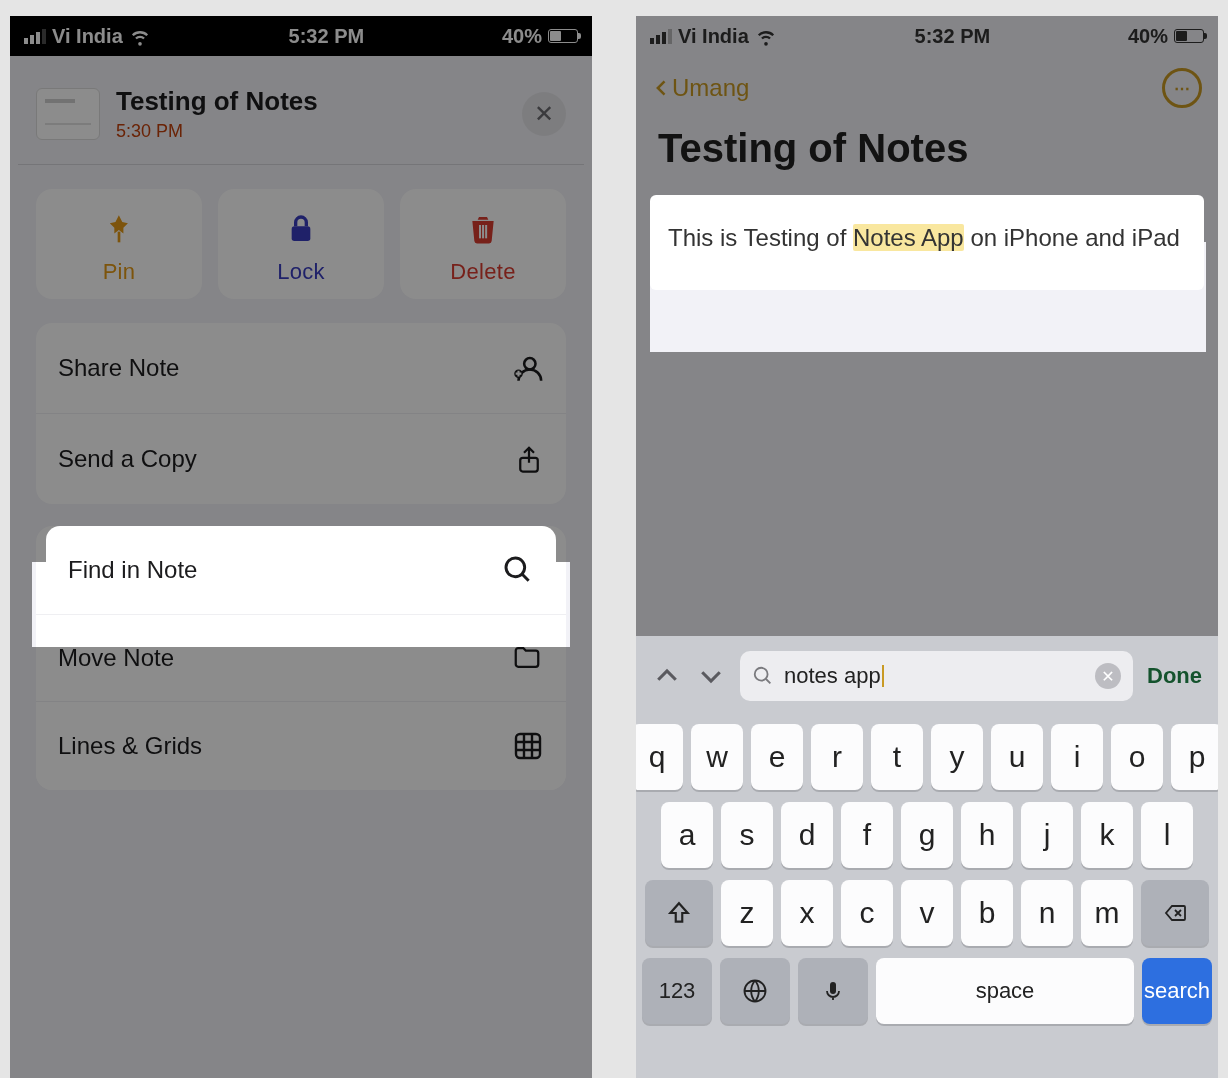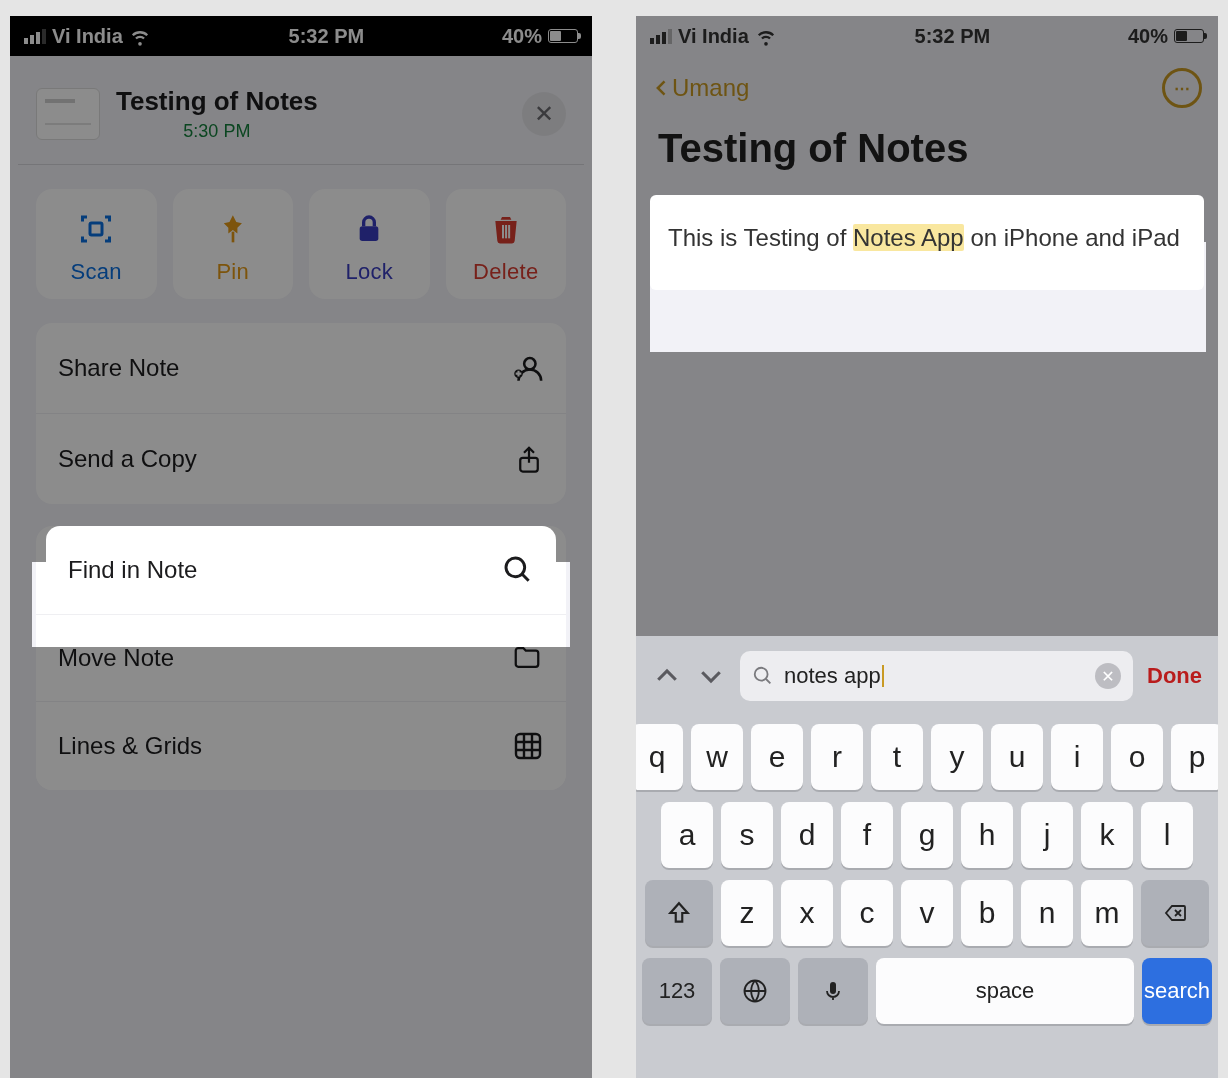--- a/index.html
+++ b/index.html
@@ -36,21 +36,21 @@
 
   
   .sheet { position:absolute; top:46px; left:8px; right:8px; bottom:0;
     background:#f2f2f7; border-radius:18px 18px 0 0; overflow:hidden; }
   .sheet-header { display:flex; align-items:center; gap:16px; padding:24px 18px 22px 18px;
     border-bottom:1px solid #d6d6db; }
   .thumb { width:64px; height:52px; background:#fff; border:1px solid #ddd; border-radius:6px; position:relative;}
   .thumb::before{content:"";position:absolute;left:8px;top:10px;width:30px;height:4px;background:#cfcfcf;}
   .thumb::after{content:"";position:absolute;left:8px;top:34px;right:8px;height:2px;background:#e2e2e2;}
   .sheet-title { font-size:26px; font-weight:700; color:#1c1c1e; }
-  .sheet-sub { font-size:18px; color:#15803d; margin-top:4px;text-align:center;}
+  .sheet-sub { font-size:18px; color:#c2410c; margin-top:4px;}
   .close-chip { margin-left:auto; width:44px; height:44px; border-radius:50%; background:#e4e4e8;
     display:flex; align-items:center; justify-content:center; color:#6b6b70; font-size:24px;}
   .quick { display:flex; gap:16px; padding:24px 18px; }
   .qbtn { flex:1; background:#fff; border-radius:16px; padding:20px 6px 14px 6px; text-align:center;}
   .qbtn .ic { height:40px; display:flex; align-items:center; justify-content:center; }
   .qbtn .lbl { margin-top:10px; font-size:22px; letter-spacing:.3px;}
   .scan-c{color:#0a6fe0}.pin-c{color:#e39a17}.lock-c{color:#3a3dc0}.del-c{color:#d93c31}
   .list { margin:0 18px 22px 18px; background:#fff; border-radius:16px; overflow:hidden;}
   .list .row { display:flex; align-items:center; justify-content:space-between; padding:28px 22px;
     font-size:24px; color:#1c1c1e; border-top:1px solid #efeff2;}
@@ -72,21 +72,21 @@
   .findbar { position:absolute; left:0; right:0; top:620px; height:80px; background:#c9cbd0;
     display:flex; align-items:center; padding:0 16px; gap:14px; z-index:5;}
   .navbtn { color:#5a5a5f; }
   .navbtn svg{width:30px;height:30px;display:block;}
   .searchfield { flex:1; background:#ededf0; border-radius:10px; height:50px; display:flex; align-items:center;
     padding:0 12px; gap:10px; color:#7a7a7e;}
   .searchfield .txt { color:#222; font-size:22px; position:relative;}
   .caret { position:absolute; right:-3px; top:2px; bottom:2px; width:2px; background:#c99a24;}
   .clear-chip { width:26px; height:26px; border-radius:50%; background:#bdbdc2; color:#fff; display:flex;
     align-items:center; justify-content:center; font-size:16px;}
-  .donebtn { font-size:22px; font-weight:600; color:#b91c1c;}
+  .donebtn { font-size:22px; font-weight:600; color:#14532d;}
 
   .kb { position:absolute; left:0; right:0; bottom:0; top:700px; background:#c9cbd0; padding:8px 6px; z-index:5;}
   .kb .krow { display:flex; gap:8px; justify-content:center; margin-bottom:12px;}
   .kb .key { background:#fcfcfd; border-radius:8px; box-shadow:0 2px 0 #a9abb0;
     height:66px; flex:1; display:flex; align-items:center; justify-content:center; font-size:30px; color:#222;}
   .kb .krow.home .key{flex:0 0 52px;}
   .kb .krow.top .key{flex:0 0 52px;}
   .kb .krow.bot .key{flex:0 0 52px;}
   .kb .key.spec { background:#aeb1b8; }
   .kb .space { flex:1 !important;}
@@ -130,29 +130,20 @@
       <div>
         <div class="sheet-title">Testing of Notes</div>
         <div class="sheet-sub">5:30 PM</div>
       </div>
       <div class="close-chip">
         <span>✕</span>
       </div>
     </div>
 
     <div class="quick">
-      <div class="qbtn">
-        <div class="ic scan-c">
-          <svg width="36" height="36" viewBox="0 0 24 24" fill="none" stroke="currentColor" stroke-width="2">
-              <path d="M3 7V4h3M21 7V4h-3M3 17v3h3M21 17v3h-3"></path>
-              <rect x="8" y="8" width="8" height="8" rx="1"></rect>
-            </svg>
-        </div>
-        <div class="lbl scan-c">Scan</div>
-      </div>
       <div class="qbtn">
         <div class="ic pin-c">
           <svg width="32" height="36" viewBox="0 0 24 24" fill="currentColor">
               <path d="M12 2l3 6 5 1-4 4v5l-4-3-4 3v-5L4 9l5-1z" transform="scale(.85) translate(2 0)"></path>
               <rect x="11" y="14" width="2" height="8"></rect>
             </svg>
         </div>
         <div class="lbl pin-c">Pin</div>
       </div>
       <div class="qbtn">

